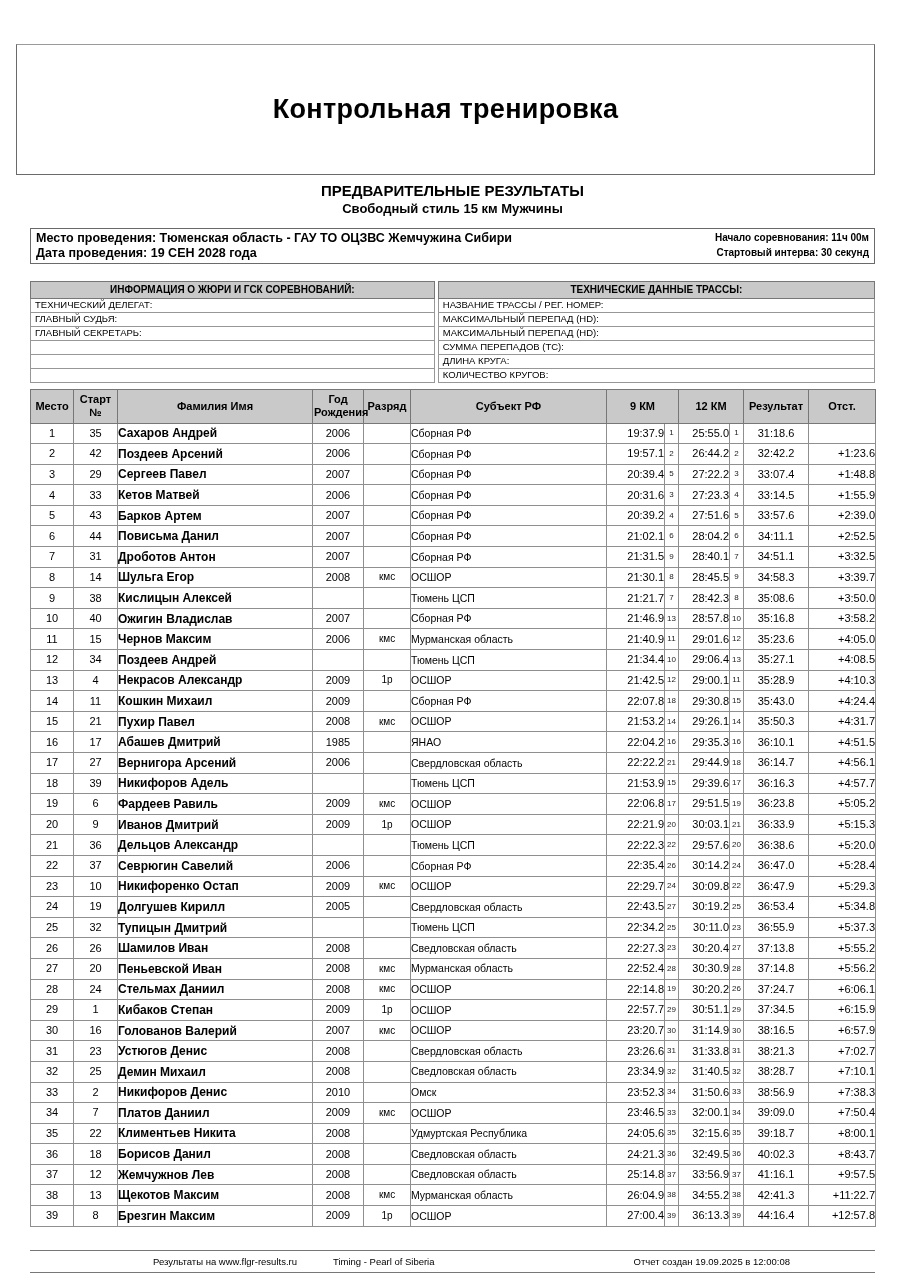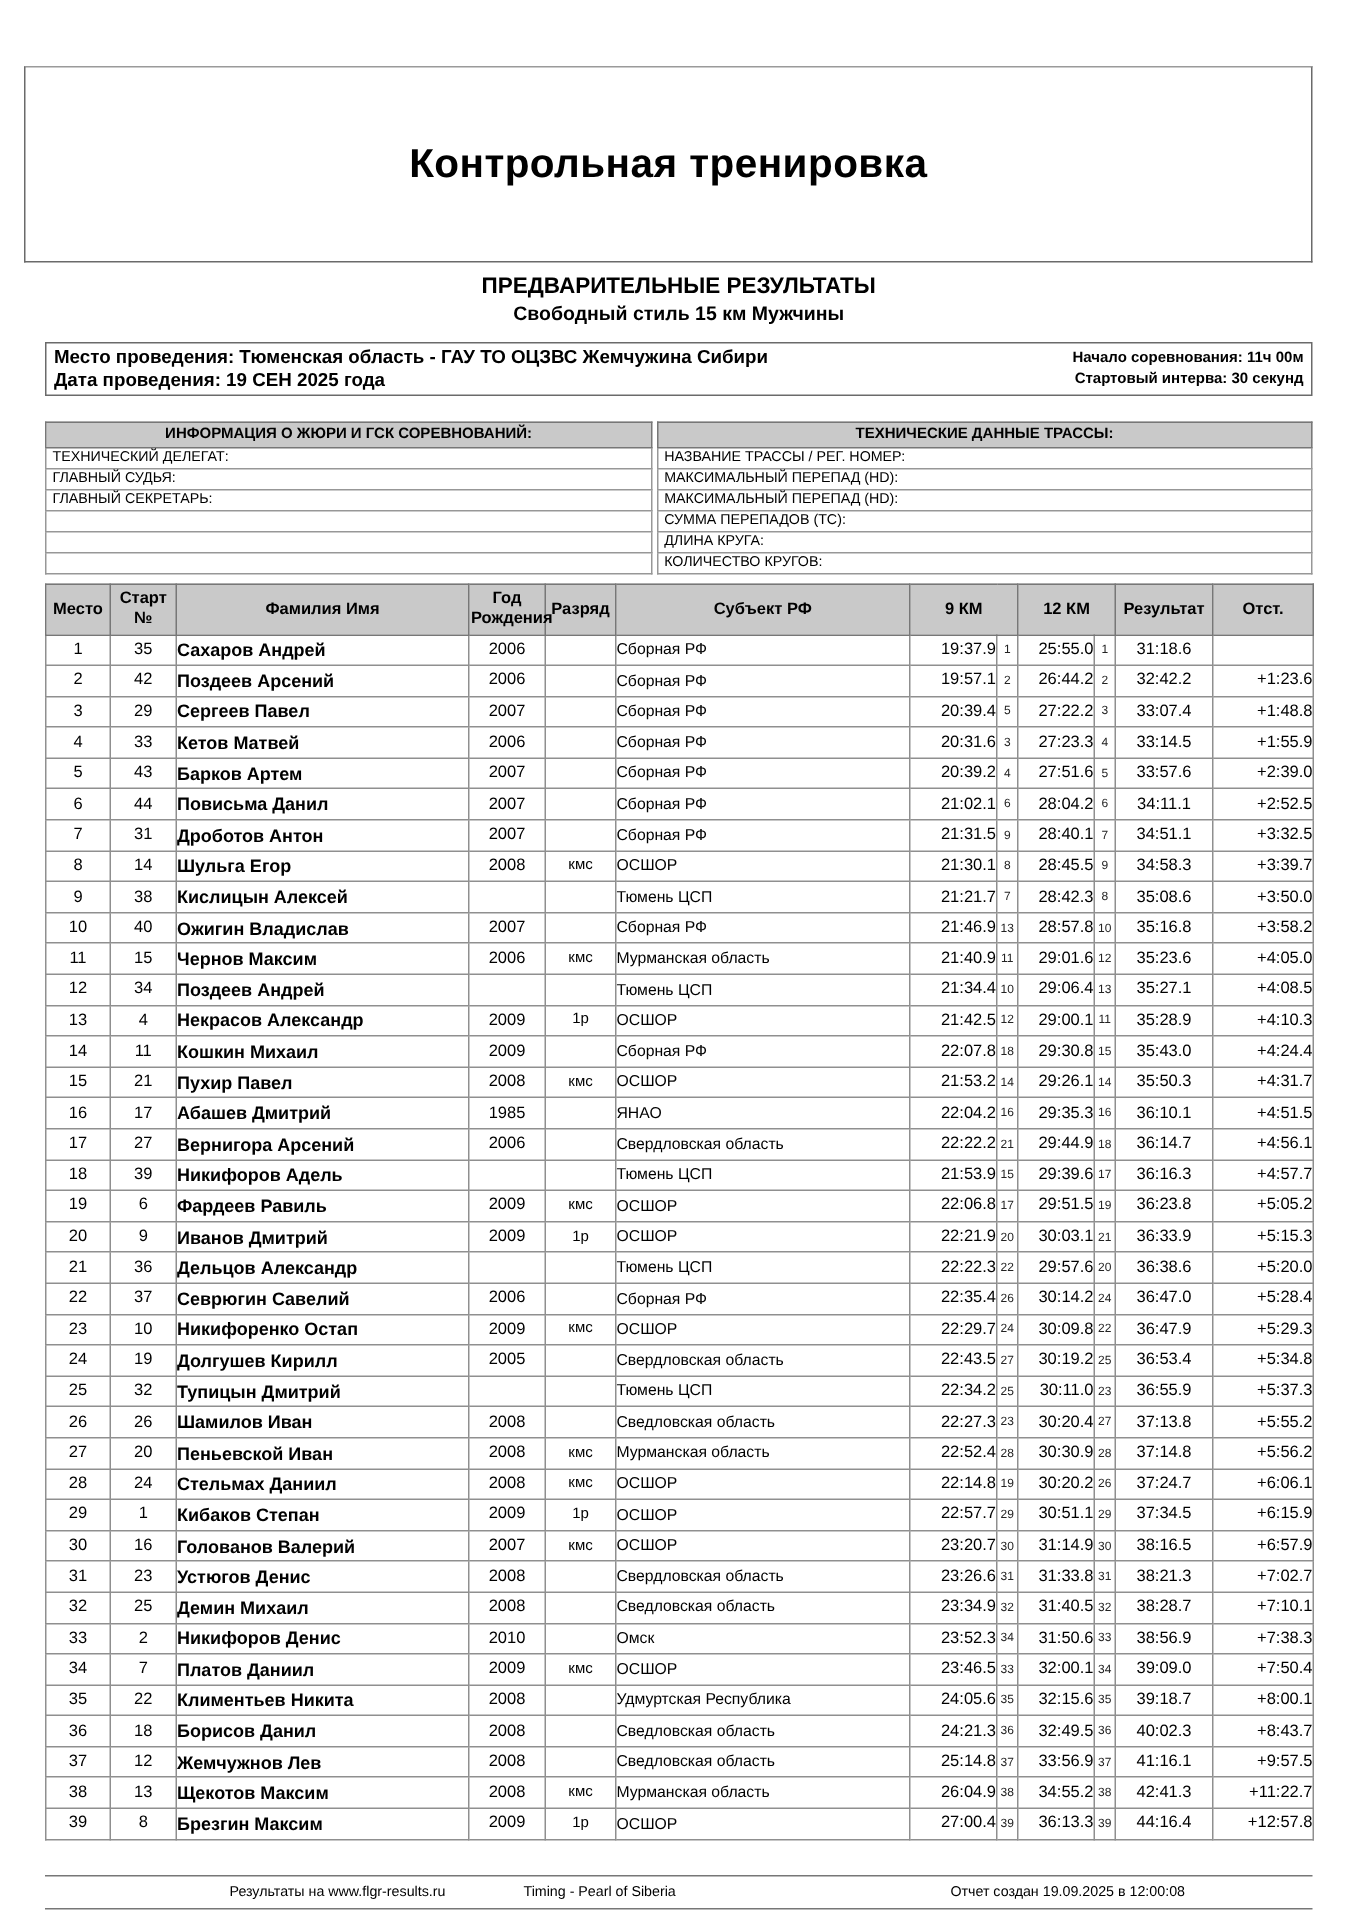--- a/index.html
+++ b/index.html
@@ -24,21 +24,21 @@
     border-top-color: #9a9a9a;
     display: flex; align-items: center; justify-content: center;
   }
   .title { font-size: 27px; font-weight: bold; letter-spacing: 0.3px; }
   .subtitle1 { margin-top: 7px; text-align: center; font-weight: bold; font-size: 15px; }
   .subtitle2 { margin-top: 2px; text-align: center; font-weight: bold; font-size: 13px; }
 
   .venue-box {
     margin: 12px 30px 0 30px;
     border: 1px solid #6a6a6a;
-    display: flex; justify-content: space-between; align-items: flex-end;
+    display: flex; justify-content: space-between; align-items: flex-start;
     padding: 2px 5px;
   }
   .venue-left div  { font-size: 12.5px; font-weight: bold; line-height: 1.18; }
   .venue-right div { font-size: 10px;   font-weight: bold; text-align: right; line-height: 1.45; }
 
   .info-tables { margin: 17px 30px 0 30px; display: flex; gap: 3px; }
   table.info { border-collapse: collapse; }
   table.info-left  { width: 424px; }
   table.info-right { width: 458px; }
   table.info th {
@@ -81,37 +81,37 @@
 
   .footer-bar {
     margin: 23px 30px 0 30px;
     border-top: 1px solid var(--line-mid);
     border-bottom: 1px solid var(--line-mid);
     height: 23px;
     display: flex; align-items: center;
     font-size: 9.5px;
     padding: 0 85px;
   }
-  .footer-left { display: flex; gap: 52px; flex: 1; padding-left: 38px; }
+  .footer-left { display: flex; gap: 36px; flex: 1; padding-left: 38px; }
   .footer-right { margin-left: auto; }
   .page-num { text-align: right; font-size: 9.5px; margin-top: 6px; }
 </style>
 </head>
 <body>
 
 <div class="title-box">
   <div class="title">Контрольная тренировка</div>
 </div>
 <div class="subtitle1">ПРЕДВАРИТЕЛЬНЫЕ РЕЗУЛЬТАТЫ</div>
 <div class="subtitle2">Свободный стиль 15 км Мужчины</div>
 
 <div class="venue-box">
   <div class="venue-left">
     <div>Место проведения: Тюменская область - ГАУ ТО ОЦЗВС Жемчужина Сибири</div>
-    <div>Дата проведения: 19 СЕН 2025 года</div>
+    <div>Дата проведения: 19 СЕН 2028 года</div>
   </div>
   <div class="venue-right">
     <div>Начало соревнования: 11ч 00м</div>
     <div>Стартовый интерва: 30 секунд</div>
   </div>
 </div>
 
 <div class="info-tables">
   <table class="info info-left">
     <thead>

